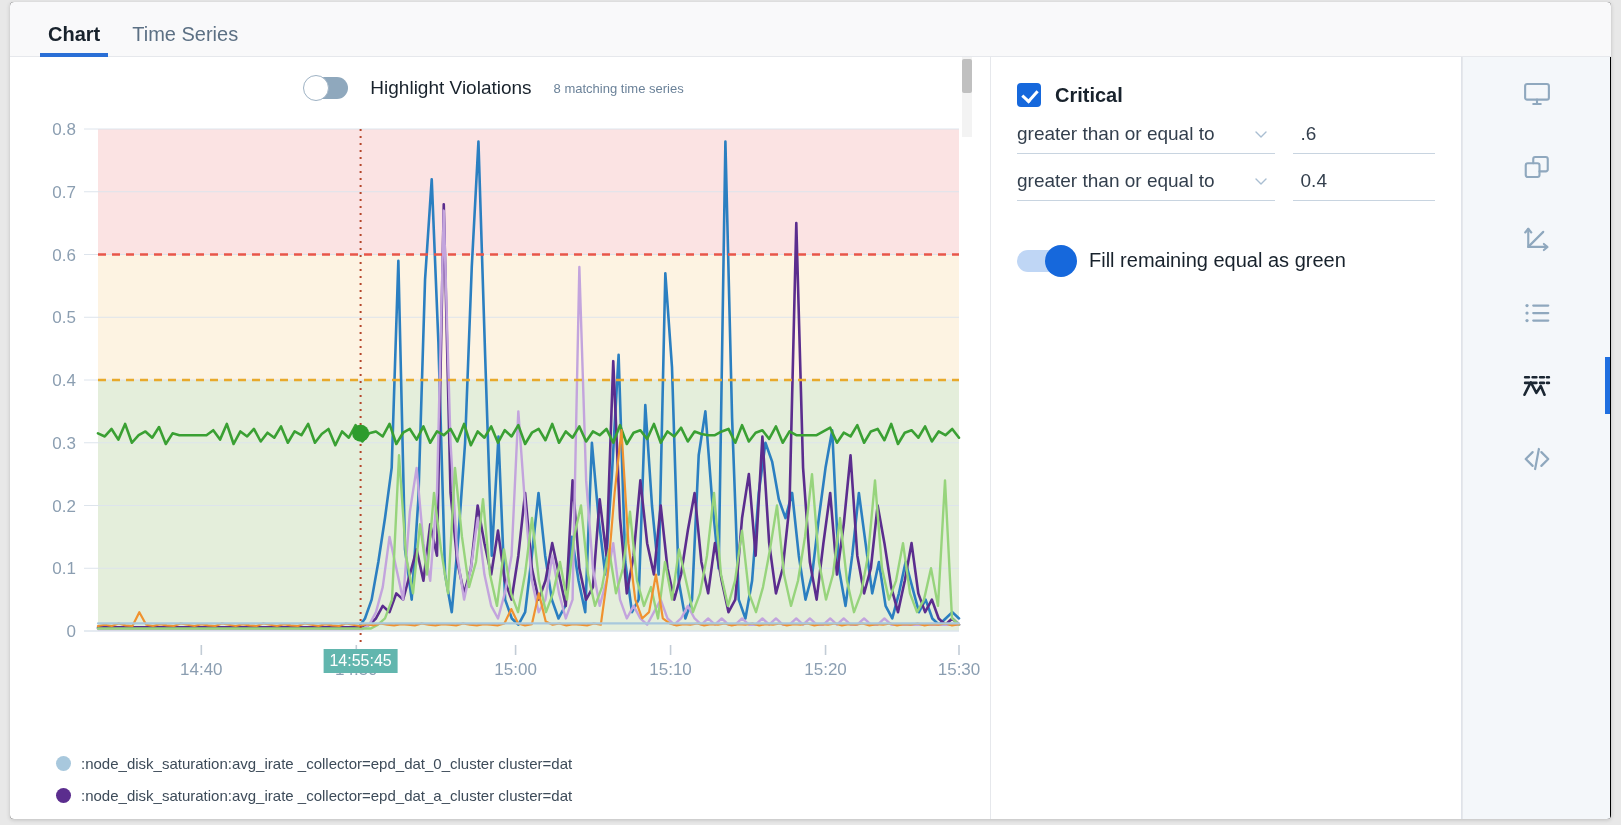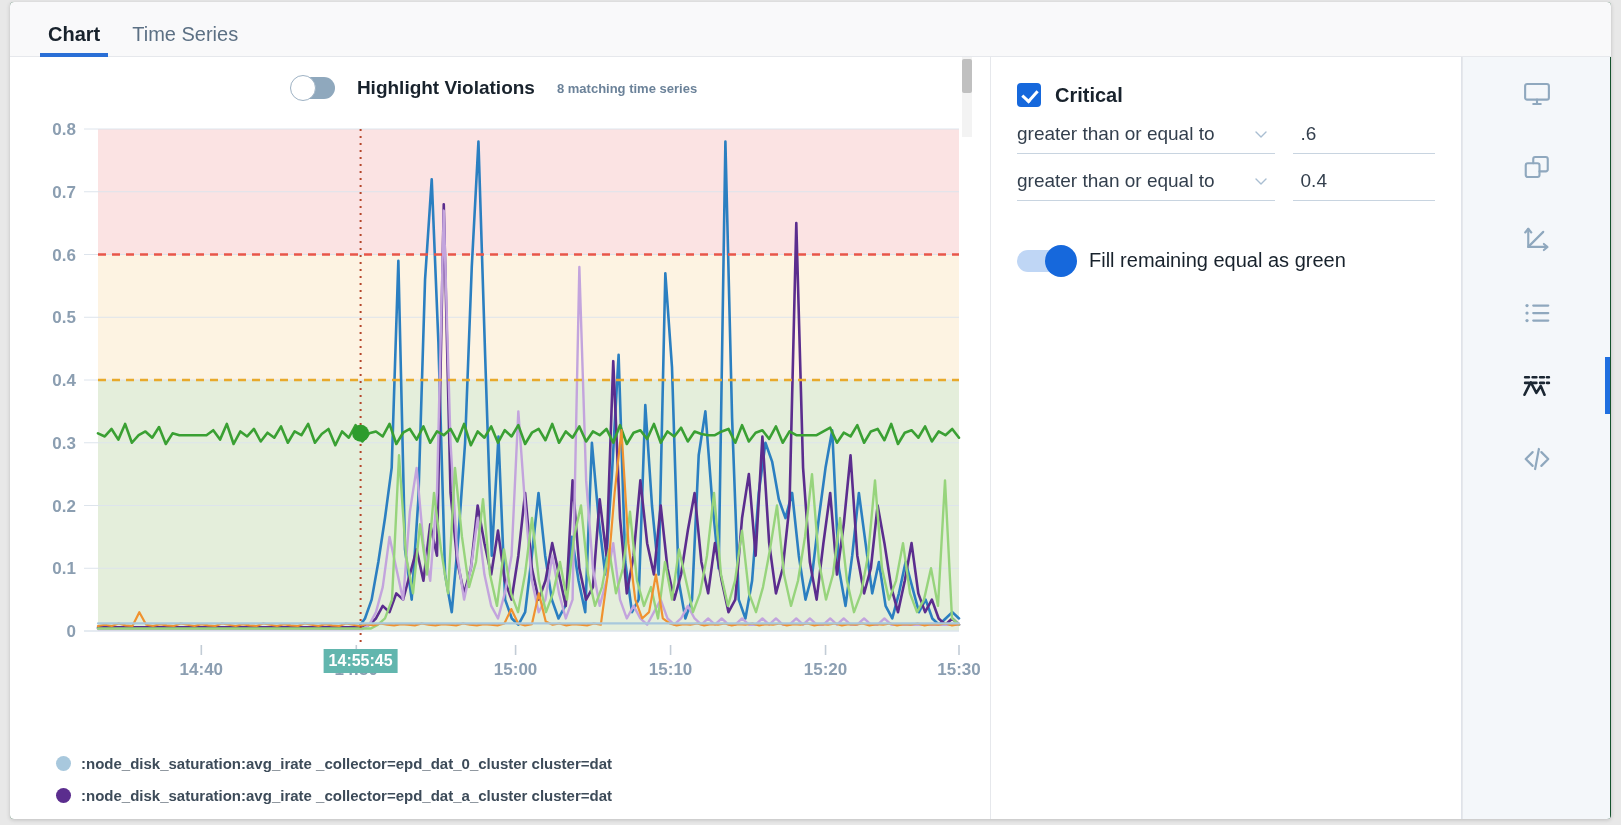--- a/index.html
+++ b/index.html
@@ -6,21 +6,21 @@
   html, body {
     width: 1621px; height: 825px;
     background: #e8e8e8;
     font-family: "Liberation Sans", sans-serif;
     overflow: hidden;
   }
   .window {
     position: absolute;
     left: 10px; top: 2px;
     width: 1601px; height: 817px;
-    background: #14532d;
+    background: #000000;
     border-radius: 4px;
     box-shadow: 0 1px 4px rgba(0,0,0,.18);
     overflow: hidden;
   }
   
   .tabbar {
     position: absolute; left: 0; top: 0;
     width: 100%; height: 55px;
     background: #f9f9fa;
     border-bottom: 1px solid #e6e8ec;
@@ -45,21 +45,20 @@
   .body {
     position: absolute; left: 0; top: 55px;
     width: 100%; height: 762px;
     display: flex;
   }
   .chart-pane {
     position: relative;
     width: 981px; height: 100%;
     background: #ffffff;
     border-right: 1px solid #e6e8ec;
-    font-weight: bold;
   }
   .right-pane {
     position: relative;
     width: 471px; height: 100%;
     background: #ffffff;
     border-right: 1px solid #dfe3e9;
   }
   .icon-rail {
     position: relative;
     width: 148px; height: 100%;

